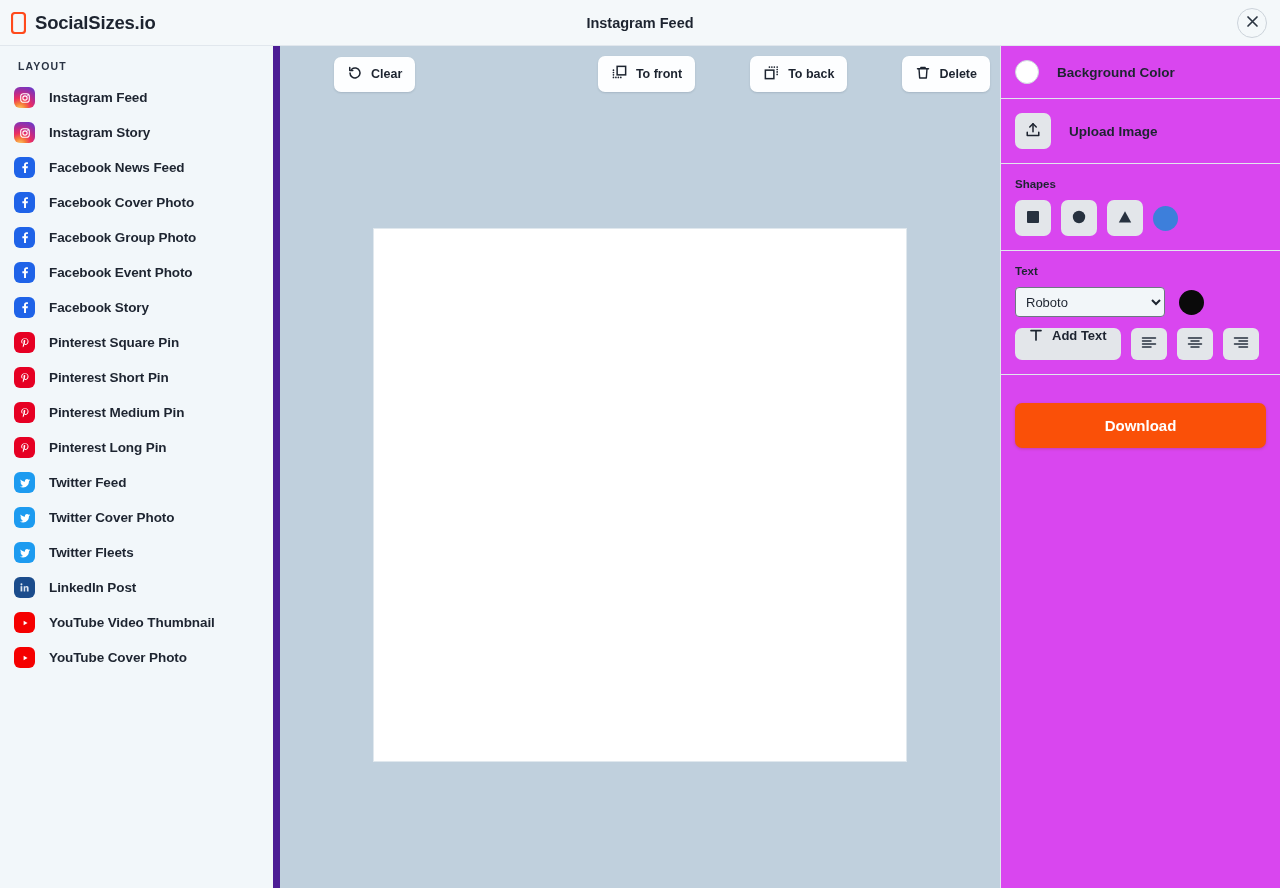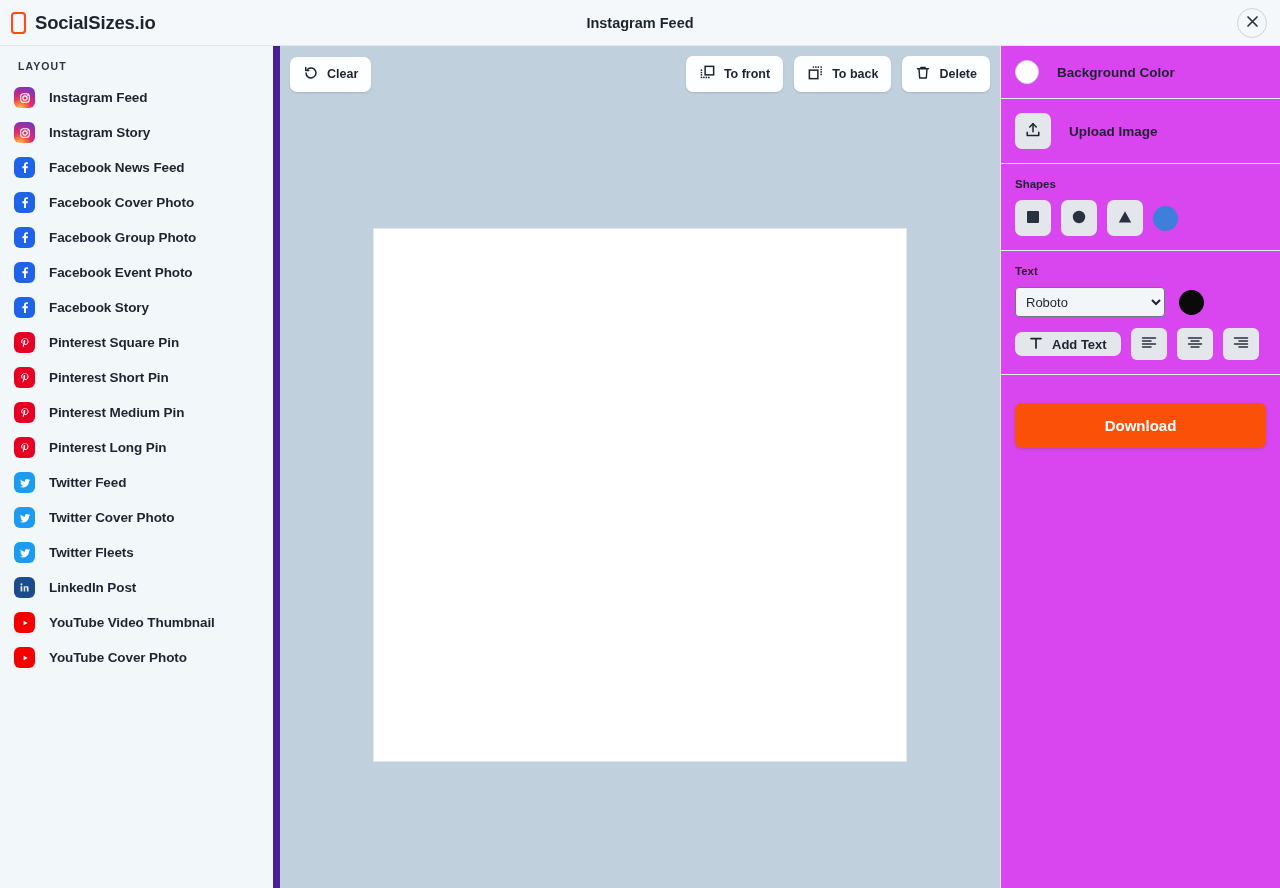--- a/index.html
+++ b/index.html
@@ -82,20 +82,21 @@
     position: absolute; top: 0; left: 0; right: 0; height: 56px;
     display: flex; align-items: center; padding: 0 10px;
   }
   .tb-btn {
     display: inline-flex; align-items: center; gap: 8px;
     background: #fdfeff; border: none; border-radius: 7px;
     padding: 8px 13px; cursor: pointer;
     box-shadow: 0 1px 2px rgba(30,50,70,0.16);
     font-size: 12.5px; font-weight: bold; color: #1d2430;
     font-family: "Liberation Sans", sans-serif;
+    margin-left: 44px;
   }
   .tb-right { margin-left: auto; display: flex; gap: 11px; }
 
   .canvas-wrap {
     position: absolute; left: 0; right: 0; top: 56px; bottom: 0;
     display: flex; align-items: center; justify-content: center;
   }
   .canvas-surface {
     width: 532px; height: 532px; background: #fff;
     box-shadow: 0 0 0 1px rgba(255,255,255,0.5);
@@ -133,23 +134,23 @@
   .font-select {
     width: 150px; height: 30px;
     border: 1px solid #6d7782; border-radius: 4px;
     background: #f2f6f9; color: #1d2430;
     font-size: 13px; padding: 0 6px;
     font-family: "Liberation Sans", sans-serif;
     cursor: pointer;
   }
   .text-row2 { display: flex; align-items: center; gap: 10px; }
   .add-text-btn {
-    display: inline-flex; align-items: center; gap: 9px;
+    display: inline-flex; align-items: flex-start; gap: 9px;
     background: #e3e6ea; border: none; border-radius: 7px;
-    height: 24px; padding: 0 14px; cursor: pointer;
+    height: 32px; padding: 0 14px; cursor: pointer;
     font-size: 13px; font-weight: bold; color: #1d2430;
     font-family: "Liberation Sans", sans-serif;
   }
   .align-btn {
     width: 36px; height: 32px; border-radius: 6px;
     background: #e3e6ea; border: none; cursor: pointer;
     display: flex; align-items: center; justify-content: center;
   }
 
   .download-wrap { padding: 20px 14px; }

